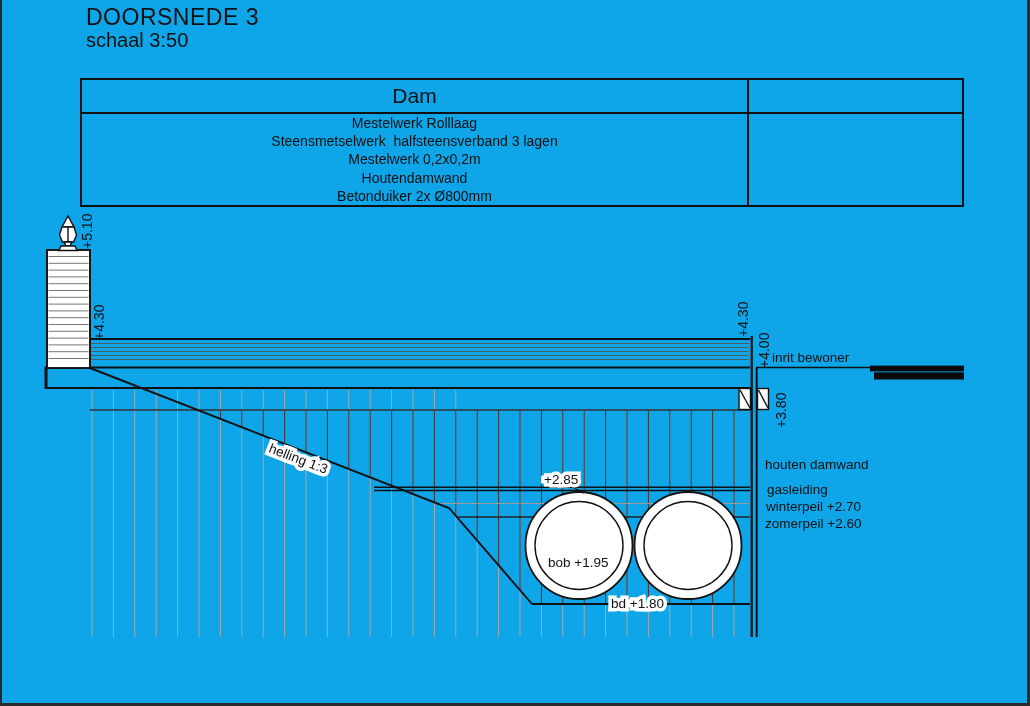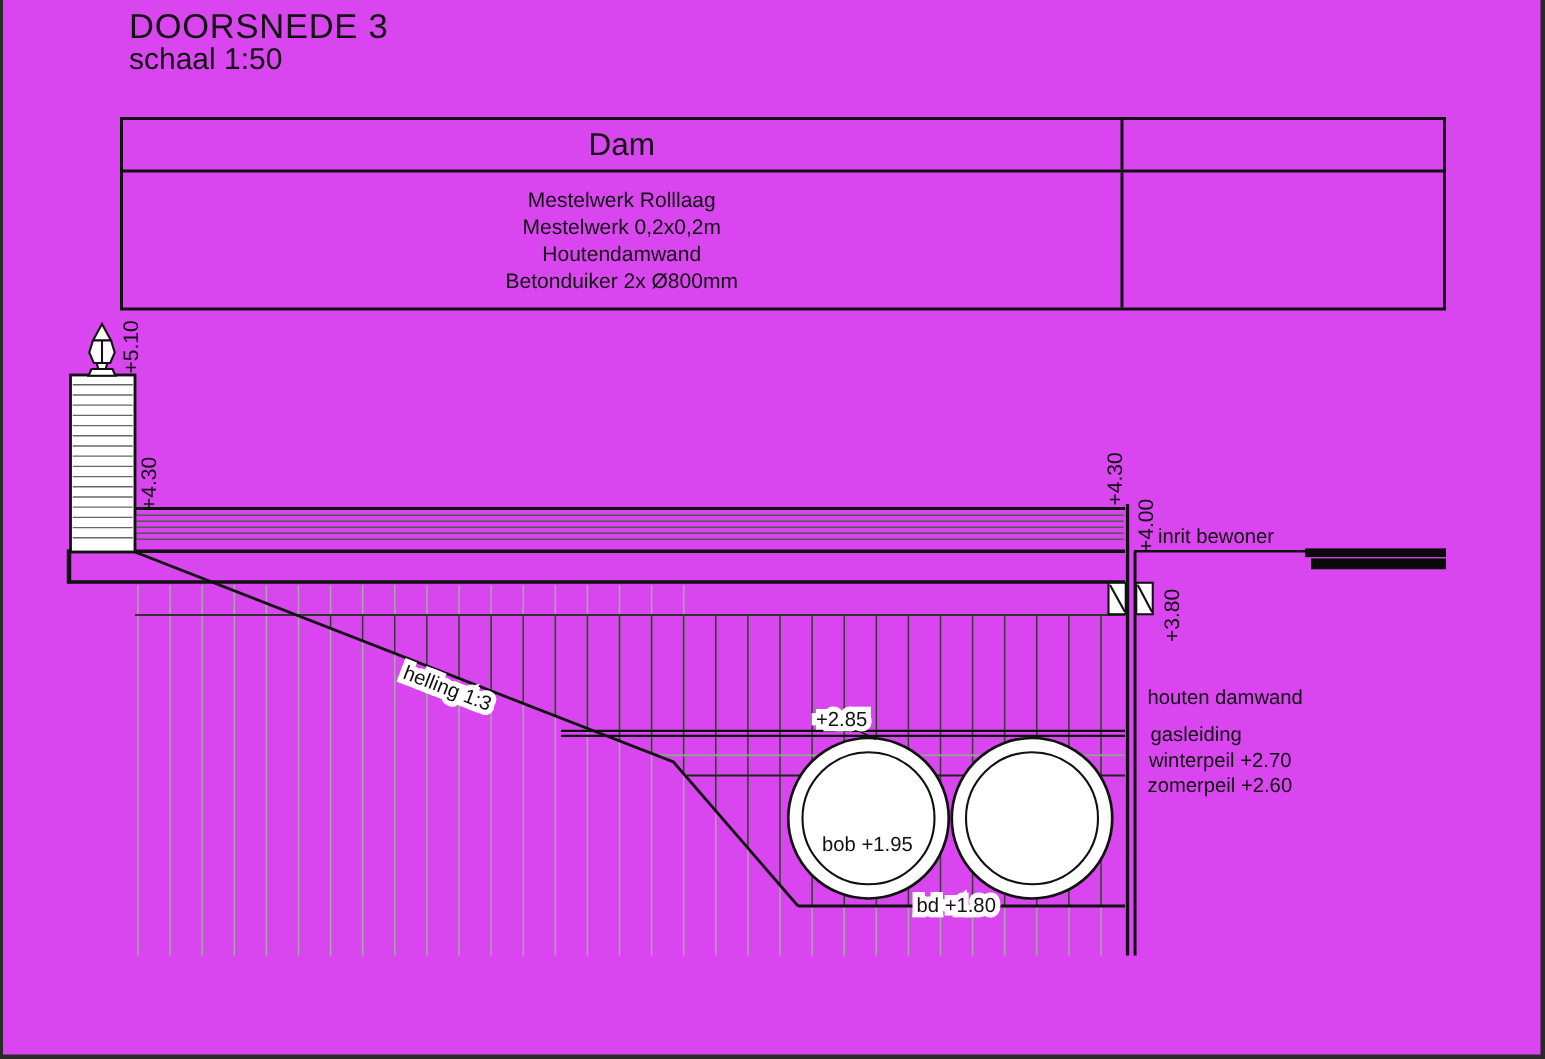--- a/index.html
+++ b/index.html
@@ -1,17 +1,17 @@
 <!DOCTYPE html>
 <html><head>
 <meta charset="utf-8">
 <style>
   html,body{margin:0;padding:0;background:#e8e8e8;}
   .page{
-    position:relative;width:1030px;height:706px;background:#d946ef;
+    position:relative;width:1030px;height:706px;background:#0ea5e9;
     font-family:"Liberation Sans", sans-serif;color:#111;
     border-left:2px solid #2a2a2a;border-right:3px solid #2a2a2a;border-bottom:3px solid #2a2a2a;
     box-sizing:border-box;overflow:hidden;
   }
   .title-block{position:absolute;left:84px;top:5px;line-height:1.08;}
   .title-line1{font-size:23px;letter-spacing:.5px;}
   .title-line2{font-size:20px;}
   .spec-table{position:absolute;left:78px;top:78px;width:884px;height:129px;
     border:2px solid #111;box-sizing:border-box;display:flex;flex-direction:column;}
   .spec-header{display:flex;height:33px;border-bottom:2px solid #111;}
@@ -27,32 +27,33 @@
   .ann{font-size:13.5px;}
   .halo{stroke:#fff;stroke-width:7px;paint-order:stroke;}
 </style>
 </head>
 <body>
 
 <div class="page">
 
   <div class="title-block">
     <div class="title-line1">DOORSNEDE 3</div>
-    <div class="title-line2">schaal 1:50</div>
+    <div class="title-line2">schaal 3:50</div>
   </div>
 
   <div class="spec-table">
     <div class="spec-header">
       <div class="cell-dam">
         <span class="hdr-txt">Dam</span>
       </div>
     </div>
     <div class="spec-body">
       <div class="cell-dam">
         <div class="spec-row">Mestelwerk Rolllaag</div>
+        <div class="spec-row">Steensmetselwerk  halfsteensverband 3 lagen</div>
         <div class="spec-row">Mestelwerk 0,2x0,2m</div>
         <div class="spec-row">Houtendamwand</div>
         <div class="spec-row">Betonduiker 2x Ø800mm</div>
       </div>
       <div class="cell-fiets"></div>
     </div>
   </div>
 
   <svg id="cad" width="1030" height="706" viewBox="0 0 1030 706">
 

